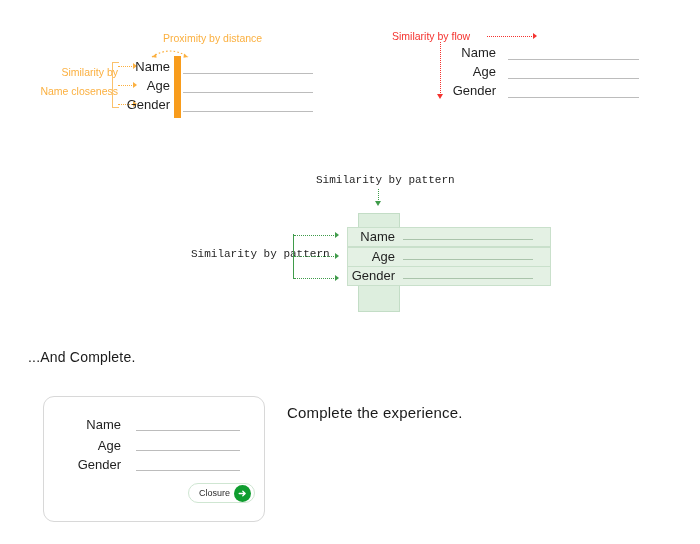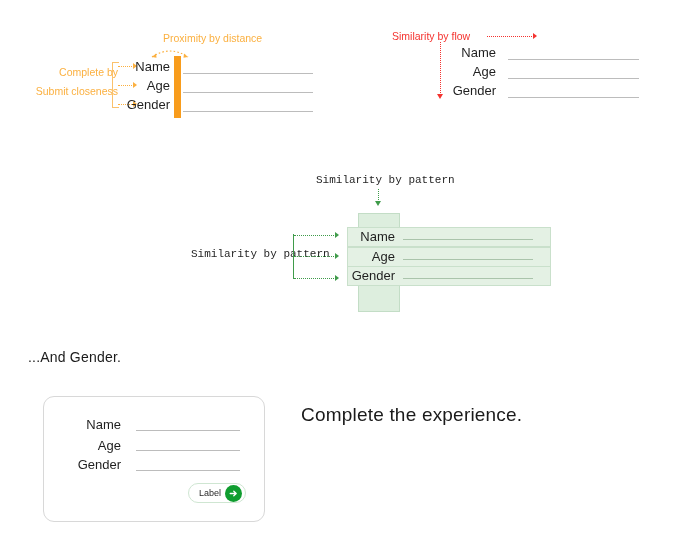--- a/index.html
+++ b/index.html
@@ -160,22 +160,22 @@
   <div>
 
     <div class="orange-text" style="left:163px; top:32px;">Proximity by distance</div>
 
     <svg class="abs" style="left:148px; top:44px;" width="44" height="16">
       <path d="M4,13 Q22,1 40,13" fill="none" stroke="#fbb040" stroke-width="1.2" stroke-dasharray="1.6 2.2"></path>
       <polygon points="4,13 8,9.5 8.5,13.8" fill="#fbb040"></polygon>
       <polygon points="40,13 35.5,13.8 36,9.5" fill="#fbb040"></polygon>
     </svg>
 
-    <div class="orange-text" style="left:42px; top:66px; width:76px; text-align:right;">Complete by</div>
-    <div class="orange-text" style="left:24px; top:85px; width:94px; text-align:right;">Submit closeness</div>
+    <div class="orange-text" style="left:42px; top:66px; width:76px; text-align:right;">Similarity by</div>
+    <div class="orange-text" style="left:24px; top:85px; width:94px; text-align:right;">Name closeness</div>
 
     <div class="orange-bracket" style="left:112px; top:62px; width:6px; height:44px;"></div>
 
     <div class="dotted-h" style="left:118px; top:66px; width:16px; border-top-color:#fbb040;"></div>
     <div class="arrow-r" style="left:133px; top:63px; border-left:4px solid #fbb040;"></div>
 
     <div class="dotted-h" style="left:118px; top:85px; width:16px; border-top-color:#fbb040;"></div>
     <div class="arrow-r" style="left:133px; top:82px; border-left:4px solid #fbb040;"></div>
 
     <div class="dotted-h" style="left:118px; top:104px; width:16px; border-top-color:#fbb040;"></div>
@@ -241,36 +241,36 @@
 
     <div class="dotted-h" style="left:294px; top:256px; width:42px; border-top-color:#3f9b4a;"></div>
     <div class="arrow-r" style="left:335px; top:253px; border-left:4px solid #3f9b4a;"></div>
 
     <div class="dotted-h" style="left:294px; top:278px; width:42px; border-top-color:#3f9b4a;"></div>
     <div class="arrow-r" style="left:335px; top:275px; border-left:4px solid #3f9b4a;"></div>
   </div>
 
   <div>
 
-    <div class="caption" style="left:28px; top:349px;">...And Gender.</div>
-
-    <div class="caption" style="left:301px; top:404px; font-size:19px;">Complete the experience.</div>
+    <div class="caption" style="left:28px; top:349px;">...And Complete.</div>
+
+    <div class="caption" style="left:287px; top:404px; font-size:15px;">Complete the experience.</div>
 
     <div class="card" style="left:43px; top:396px; width:220px; height:124px;">
 
       <div class="field-label" style="left:7px; top:22px; width:70px;">Name</div>
       <div class="field-label" style="left:7px; top:43px; width:70px;">Age</div>
       <div class="field-label" style="left:7px; top:62px; width:70px;">Gender</div>
 
       <div class="field-line" style="left:92px; top:33px; width:104px;"></div>
       <div class="field-line" style="left:92px; top:53px; width:104px;"></div>
       <div class="field-line" style="left:92px; top:73px; width:104px;"></div>
 
       <div class="submit-btn" style="left:144px; top:86px; height:20px;">
-        <span class="submit-label">Label</span>
+        <span class="submit-label">Closure</span>
         <span class="submit-circle">
           <svg width="11" height="11" viewBox="0 0 11 11">
             <path d="M2.2,5.5 H8.0 M5.8,3.3 L8.2,5.5 L5.8,7.7" fill="none" stroke="#ffffff" stroke-width="1.3" stroke-linecap="round" stroke-linejoin="round"></path>
           </svg>
         </span>
       </div>
     </div>
   </div>
 
 </div>

